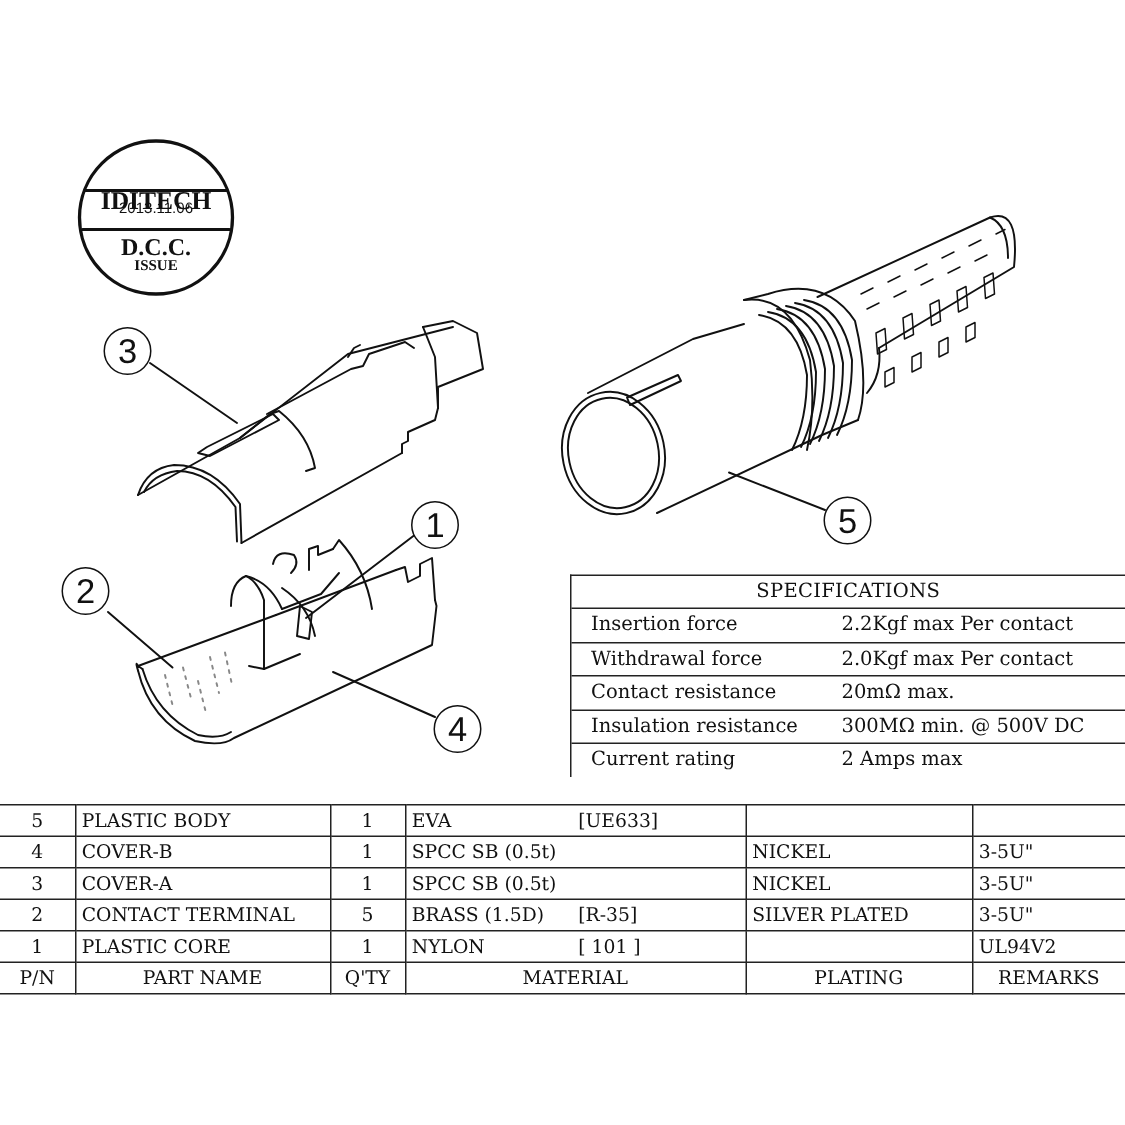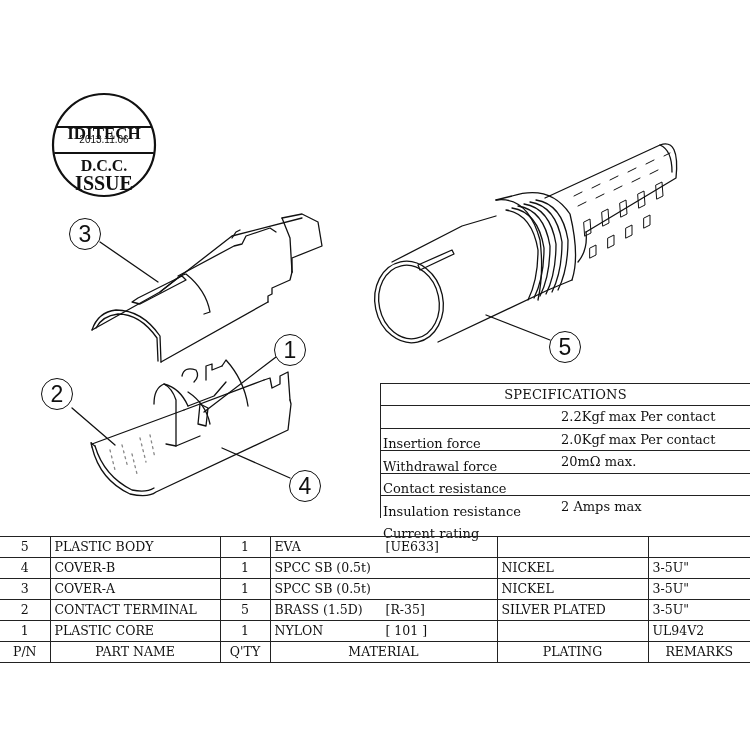--- a/index.html
+++ b/index.html
@@ -5,28 +5,28 @@
   html,body{margin:0;padding:0;background:#fff;}
   body{width:750px;height:750px;position:relative;overflow:hidden;font-family:"DejaVu Serif","Liberation Serif",serif;color:#111;}
   .abs{position:absolute;}
   svg.drawing{position:absolute;left:0;top:0;}
   
   .stamp{left:50px;top:95px;width:108px;height:100px;}
   .stamp-t{position:absolute;left:0;width:108px;text-align:center;line-height:1;}
   .st1{top:30px;font-size:17px;font-weight:bold;letter-spacing:0px;font-family:"Liberation Serif",serif;}
   .st2{top:40px;font-size:10px;font-family:"Liberation Sans",sans-serif;}
   .st3{top:63px;font-size:16px;font-weight:bold;font-family:"Liberation Serif",serif;}
-  .st4{top:78px;font-size:20px;font-weight:bold;font-family:"Liberation Serif",serif;}
+  .st4{top:78px;font-size:10px;font-weight:bold;font-family:"Liberation Serif",serif;}
   
   .callout{position:absolute;width:30px;height:30px;border:1.3px solid #111;border-radius:50%;background:#fff;text-align:center;line-height:30px;font-size:23px;font-family:"Liberation Sans",sans-serif;font-weight:300;}
   
   .spec{left:380px;top:383px;width:369px;border:1.5px solid #222;border-bottom:none;font-size:13px;}
   .spec-title{height:21px;line-height:21px;text-align:center;border-bottom:1.5px solid #222;letter-spacing:0.2px;}
   .spec-row{height:21.5px;line-height:21px;border-bottom:1.5px solid #222;position:relative;white-space:nowrap;}
-  .spec-label{position:absolute;left:2px;margin-top:27px;}
+  .spec-label{position:absolute;left:13px;}
   .spec-val{position:absolute;left:180px;}
   .spec-val.center{left:180px;width:180px;text-align:center;}
   .spec-row.last{border-bottom:none;}
   
   .bom{left:0;top:536px;width:750px;border-collapse:collapse;font-size:12.5px;table-layout:fixed;}
   .bom td{border:1.3px solid #222;height:20px;padding:0 4px;white-space:nowrap;line-height:20px;}
   .bom td.c{text-align:center;}
   .bom tr.hdr td{text-align:center;}
   .bom td.first{border-left:none;}
   .bom td.lastc{border-right:none;}
@@ -141,20 +141,21 @@
   <div class="spec-row">
     <span class="spec-label">Withdrawal force</span>
     <span class="spec-val">2.0Kgf max Per contact</span>
   </div>
   <div class="spec-row">
     <span class="spec-label">Contact resistance</span>
     <span class="spec-val">20mΩ max.</span>
   </div>
   <div class="spec-row">
     <span class="spec-label">Insulation resistance</span>
+    <span class="spec-val">300MΩ min. @ 500V DC</span>
   </div>
   <div class="spec-row last">
     <span class="spec-label">Current rating</span>
     <span class="spec-val">2 Amps max</span>
   </div>
 </div>
 
 <table class="abs bom">
   <colgroup>
     <col style="width:50px">

